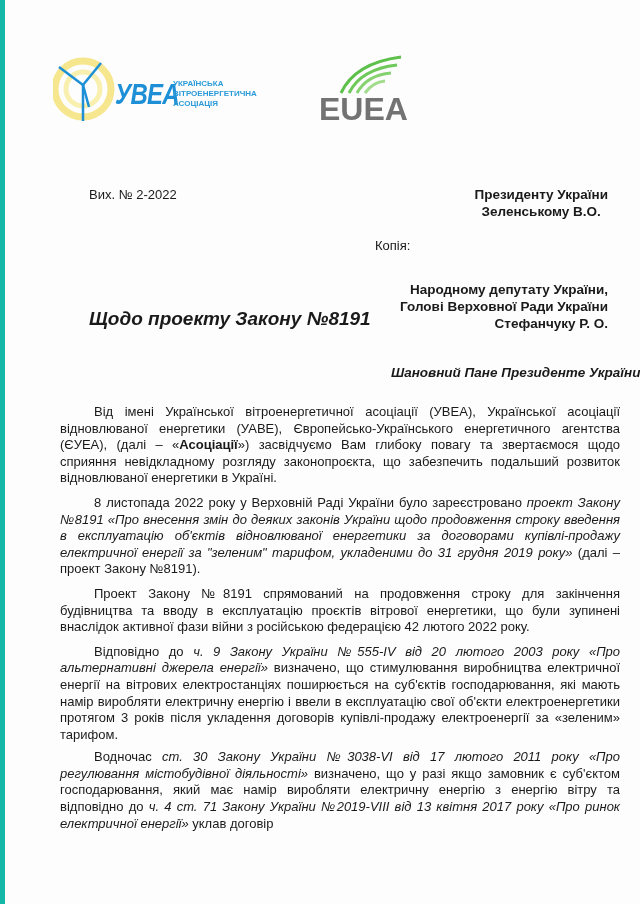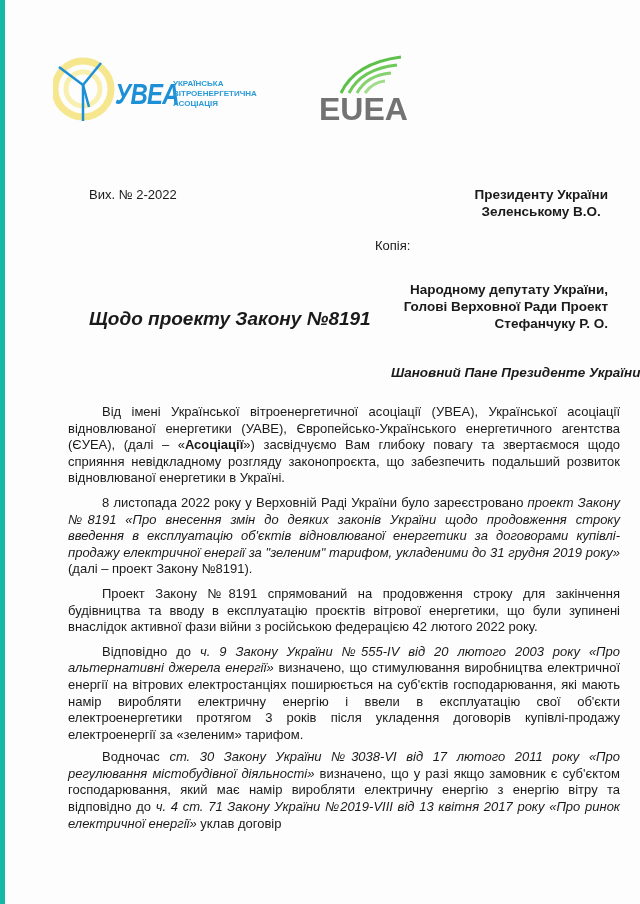--- a/index.html
+++ b/index.html
@@ -32,21 +32,21 @@
   .outgoing { position: absolute; left: 84px; top: 186px; font-size: 13px; line-height: 17px; }
   .addressee { position: absolute; right: 32px; top: 186px; text-align: center; font-size: 13.5px; line-height: 17px; font-weight: bold; }
   .copy-label { position: absolute; left: 370px; top: 238px; font-size: 13px; }
   .copy-addressee { position: absolute; right: 32px; top: 240px; text-align: right; font-size: 13.5px; line-height: 17px; font-weight: bold; margin-top: 41px; }
 
   .subject { position: absolute; left: 84px; top: 308px; font-size: 19px; font-weight: bold; font-style: italic; }
 
   .salutation { position: absolute; left: 0; width: 640px; top: 364px; text-align: right; font-size: 13.5px; line-height: 17px; font-weight: bold; font-style: italic; }
 
   .body-text { position: absolute; left: 51px; width: 564px; top: 404px; font-size: 13px; line-height: 16.6px; text-align: justify; }
-  .body-text p { margin: 0 0 8px 12px; text-indent: 34px; }
+  .body-text p { margin: 0 0 8px 4px; text-indent: 34px; }
   .body-text p.tight { margin-bottom: 6px; }
   .it { font-style: italic; }
   .b { font-weight: bold; }
 </style>
 </head>
 <body>
 
 <div class="page">
 
   <div class="logo logo-uvea">
@@ -82,21 +82,21 @@
   </div>
 
   <div class="addressee">
     <div>Президенту України</div>
     <div>Зеленському В.О.</div>
   </div>
 
   <div class="copy-label">Копія:</div>
   <div class="copy-addressee">
     <div>Народному депутату України,</div>
-    <div>Голові Верховної Ради Проект</div>
+    <div>Голові Верховної Ради України</div>
     <div>Стефанчуку Р. О.</div>
   </div>
 
   <div class="subject">Щодо проекту Закону №8191</div>
 
   <div class="salutation">
     <div>Шановний Пане Президенте України!</div>
   </div>
 
   <div class="body-text">

